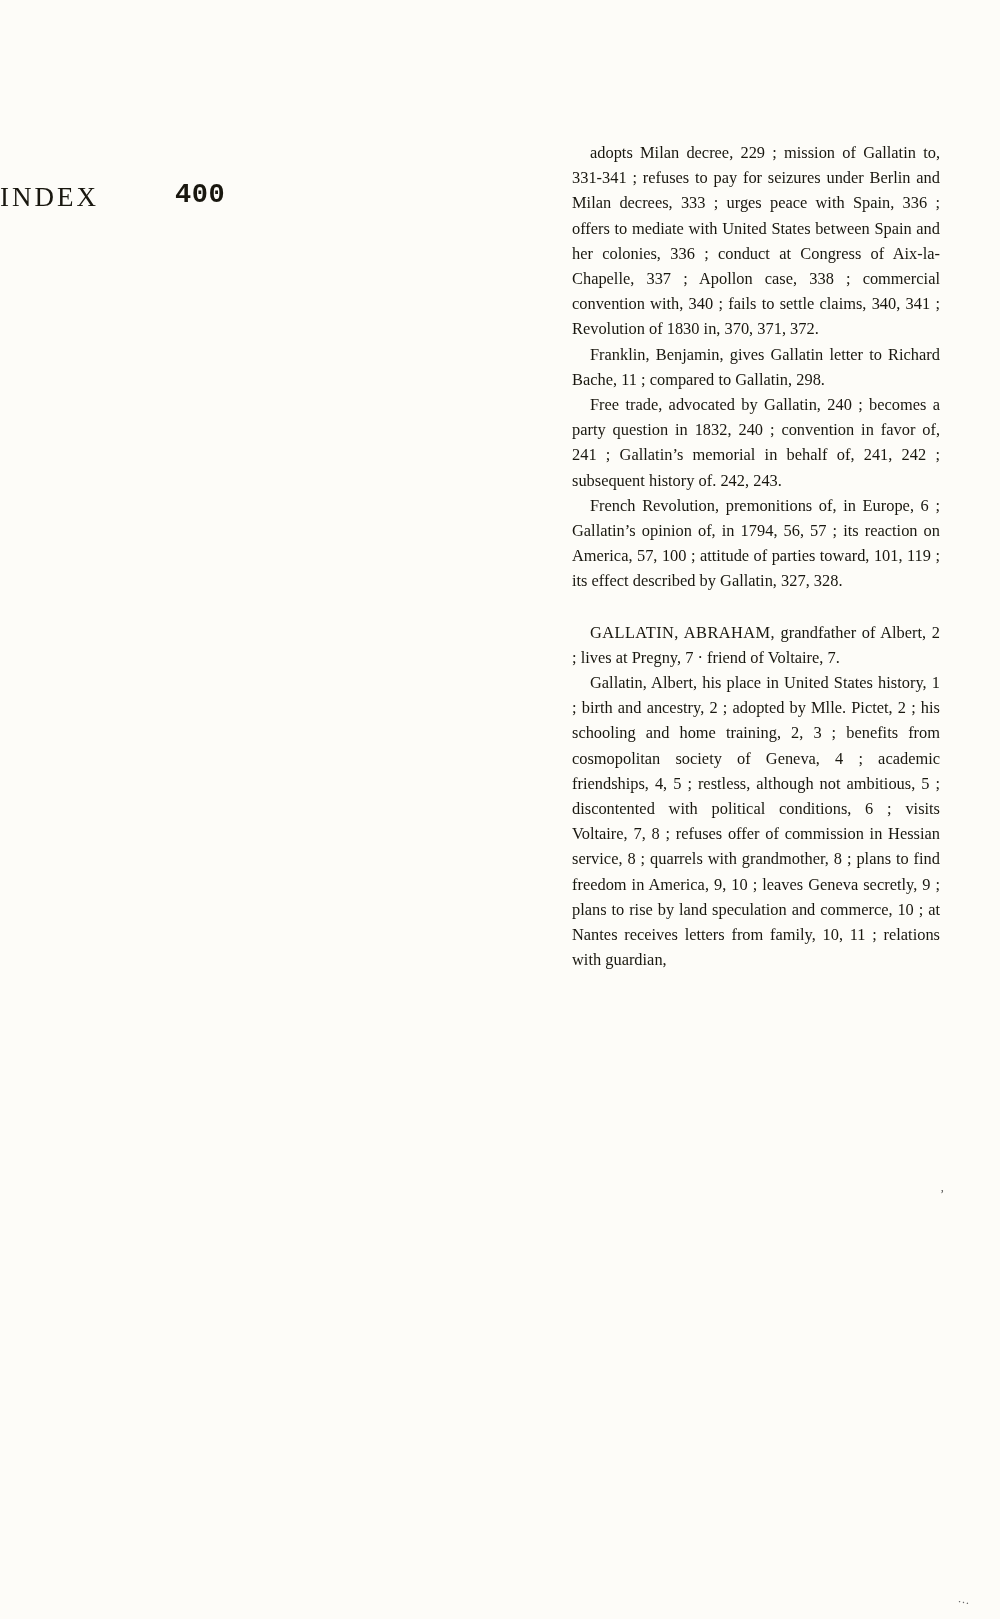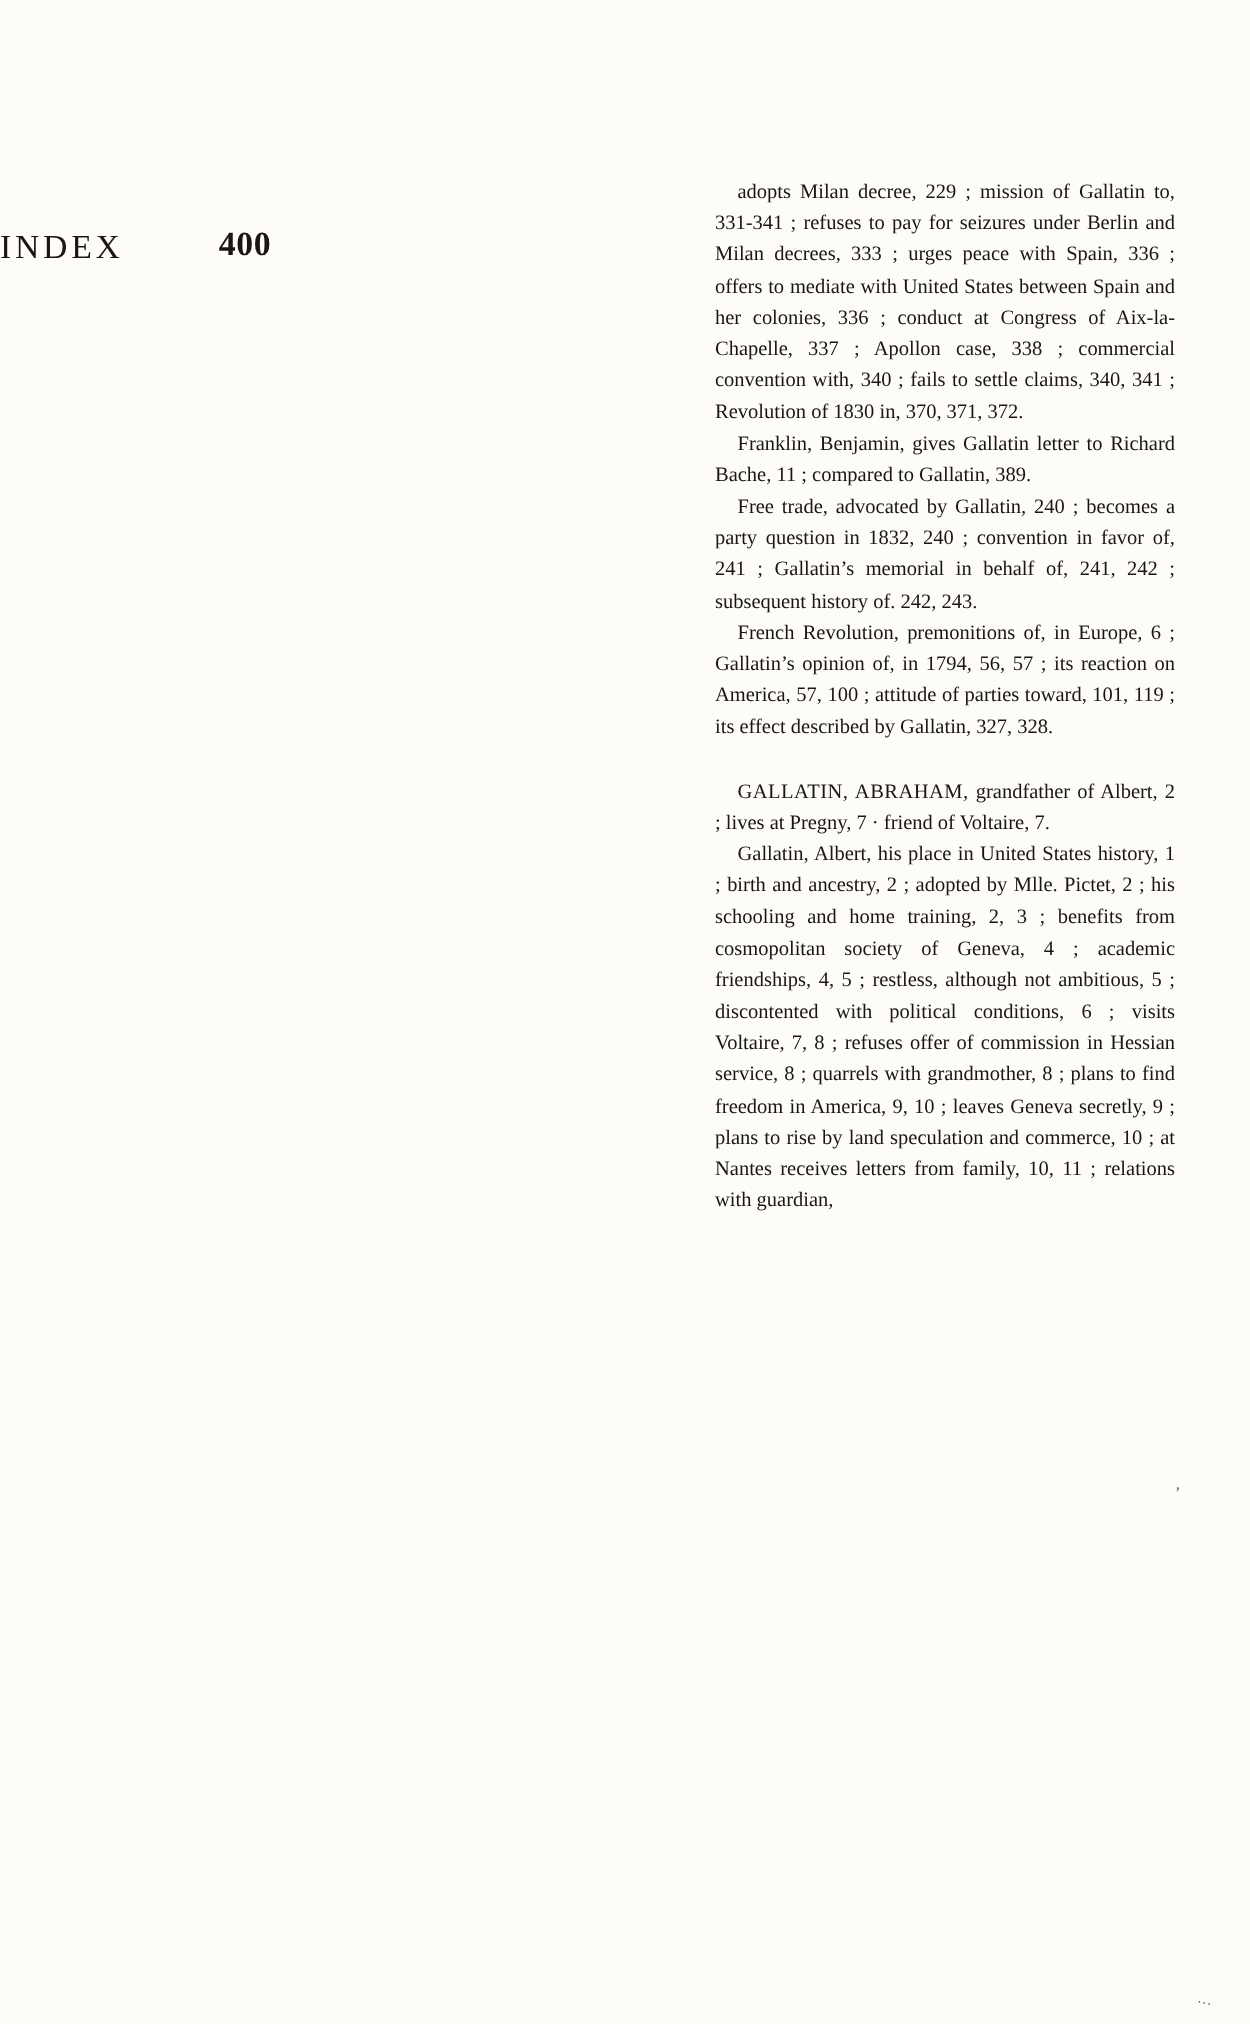--- a/index.html
+++ b/index.html
@@ -27,21 +27,21 @@
     width: 1000px;
     height: 40px;
   }
   .folio {
     position: absolute;
     left: 175px;
     top: 92px;
     font-size: 27px;
     font-weight: bold;
     letter-spacing: 0.5px;
-    font-family: Liberation Serif, serif;
+    font-family: Liberation Mono, monospace;
   }
   .head-title {
     position: absolute;
     left: 0;
     top: 94px;
     width: 1000px;
     font-size: 27px;
     letter-spacing: 3px;
     font-family: "Liberation Serif", serif;
   }
@@ -94,21 +94,21 @@
 
 <div class="page">
 
   <div class="header">
     <div class="folio">400</div>
     <div class="head-title">INDEX</div>
   </div>
 
   <div class="column">
     <p class="entry">adopts Milan decree, 229 ; mission of Gallatin to, 331-341 ; refuses to pay for seizures under Berlin and Milan decrees, 333 ; urges peace with Spain, 336 ; offers to mediate with United States between Spain and her colonies, 336 ; conduct at Congress of Aix-la-Chapelle, 337 ; Apollon case, 338 ; commercial convention with, 340 ; fails to settle claims, 340, 341 ; Revolution of 1830 in, 370, 371, 372.</p>
-    <p class="entry">Franklin, Benjamin, gives Gallatin letter to Richard Bache, 11 ; compared to Gallatin, 389.</p>
+    <p class="entry">Franklin, Benjamin, gives Gallatin letter to Richard Bache, 11 ; compared to Gallatin, 298.</p>
     <p class="entry">Free trade, advocated by Gallatin, 240 ; becomes a party question in 1832, 240 ; convention in favor of, 241 ; Gallatin’s memorial in behalf of, 241, 242 ; subsequent history of. 242, 243.</p>
     <p class="entry">French Revolution, premonitions of, in Europe, 6 ; Gallatin’s opinion of, in 1794, 56, 57 ; its reaction on America, 57, 100 ; attitude of parties toward, 101, 119 ; its effect described by Gallatin, 327, 328.</p>
     <p class="entry gap-before smallcaps-lead"><span class="smallcaps">GALLATIN, ABRAHAM,</span> grandfather of Albert, 2 ; lives at Pregny, 7 · friend of Voltaire, 7.</p>
     <p class="entry">Gallatin, Albert, his place in United States history, 1 ; birth and ancestry, 2 ; adopted by Mlle. Pictet, 2 ; his schooling and home training, 2, 3 ; benefits from cosmopolitan society of Geneva, 4 ; academic friendships, 4, 5 ; restless, although not ambitious, 5 ; discontented with political conditions, 6 ; visits Voltaire, 7, 8 ; refuses offer of commission in Hessian service, 8 ; quarrels with grandmother, 8 ; plans to find freedom in America, 9, 10 ; leaves Geneva secretly, 9 ; plans to rise by land speculation and commerce, 10 ; at Nantes receives letters from family, 10, 11 ; relations with guardian,</p>
   </div>
 
   <div class="mark">’</div>
   <div class="corner-mark">…</div>
 
 </div>

